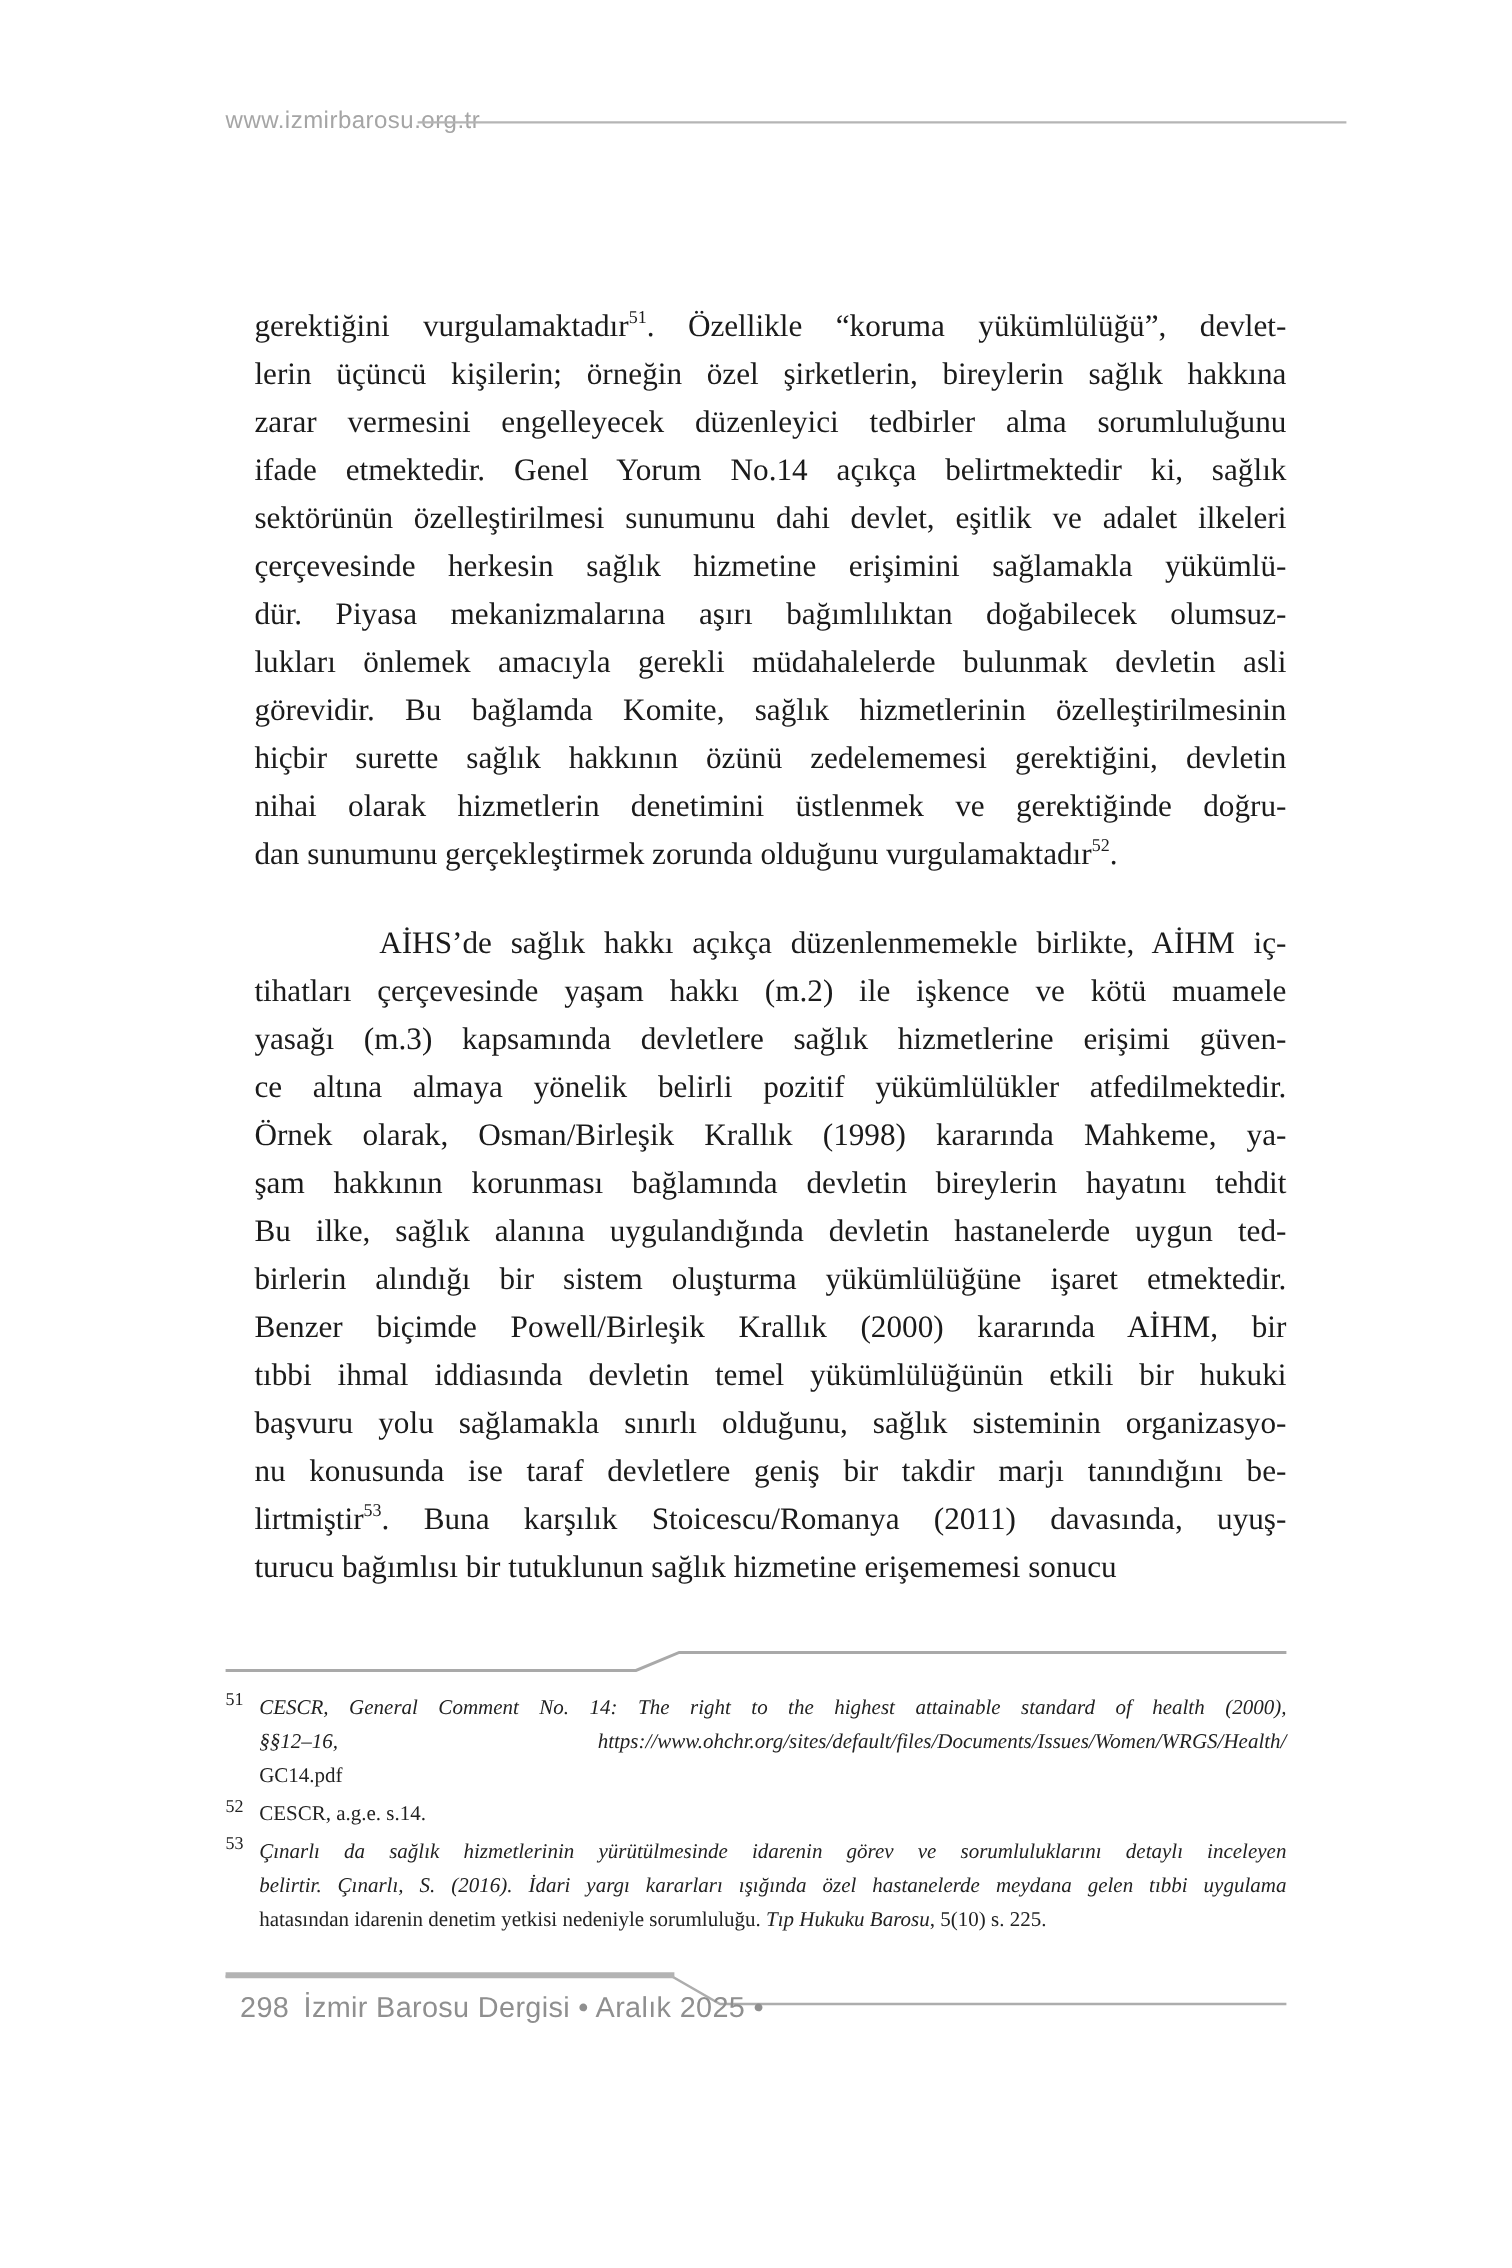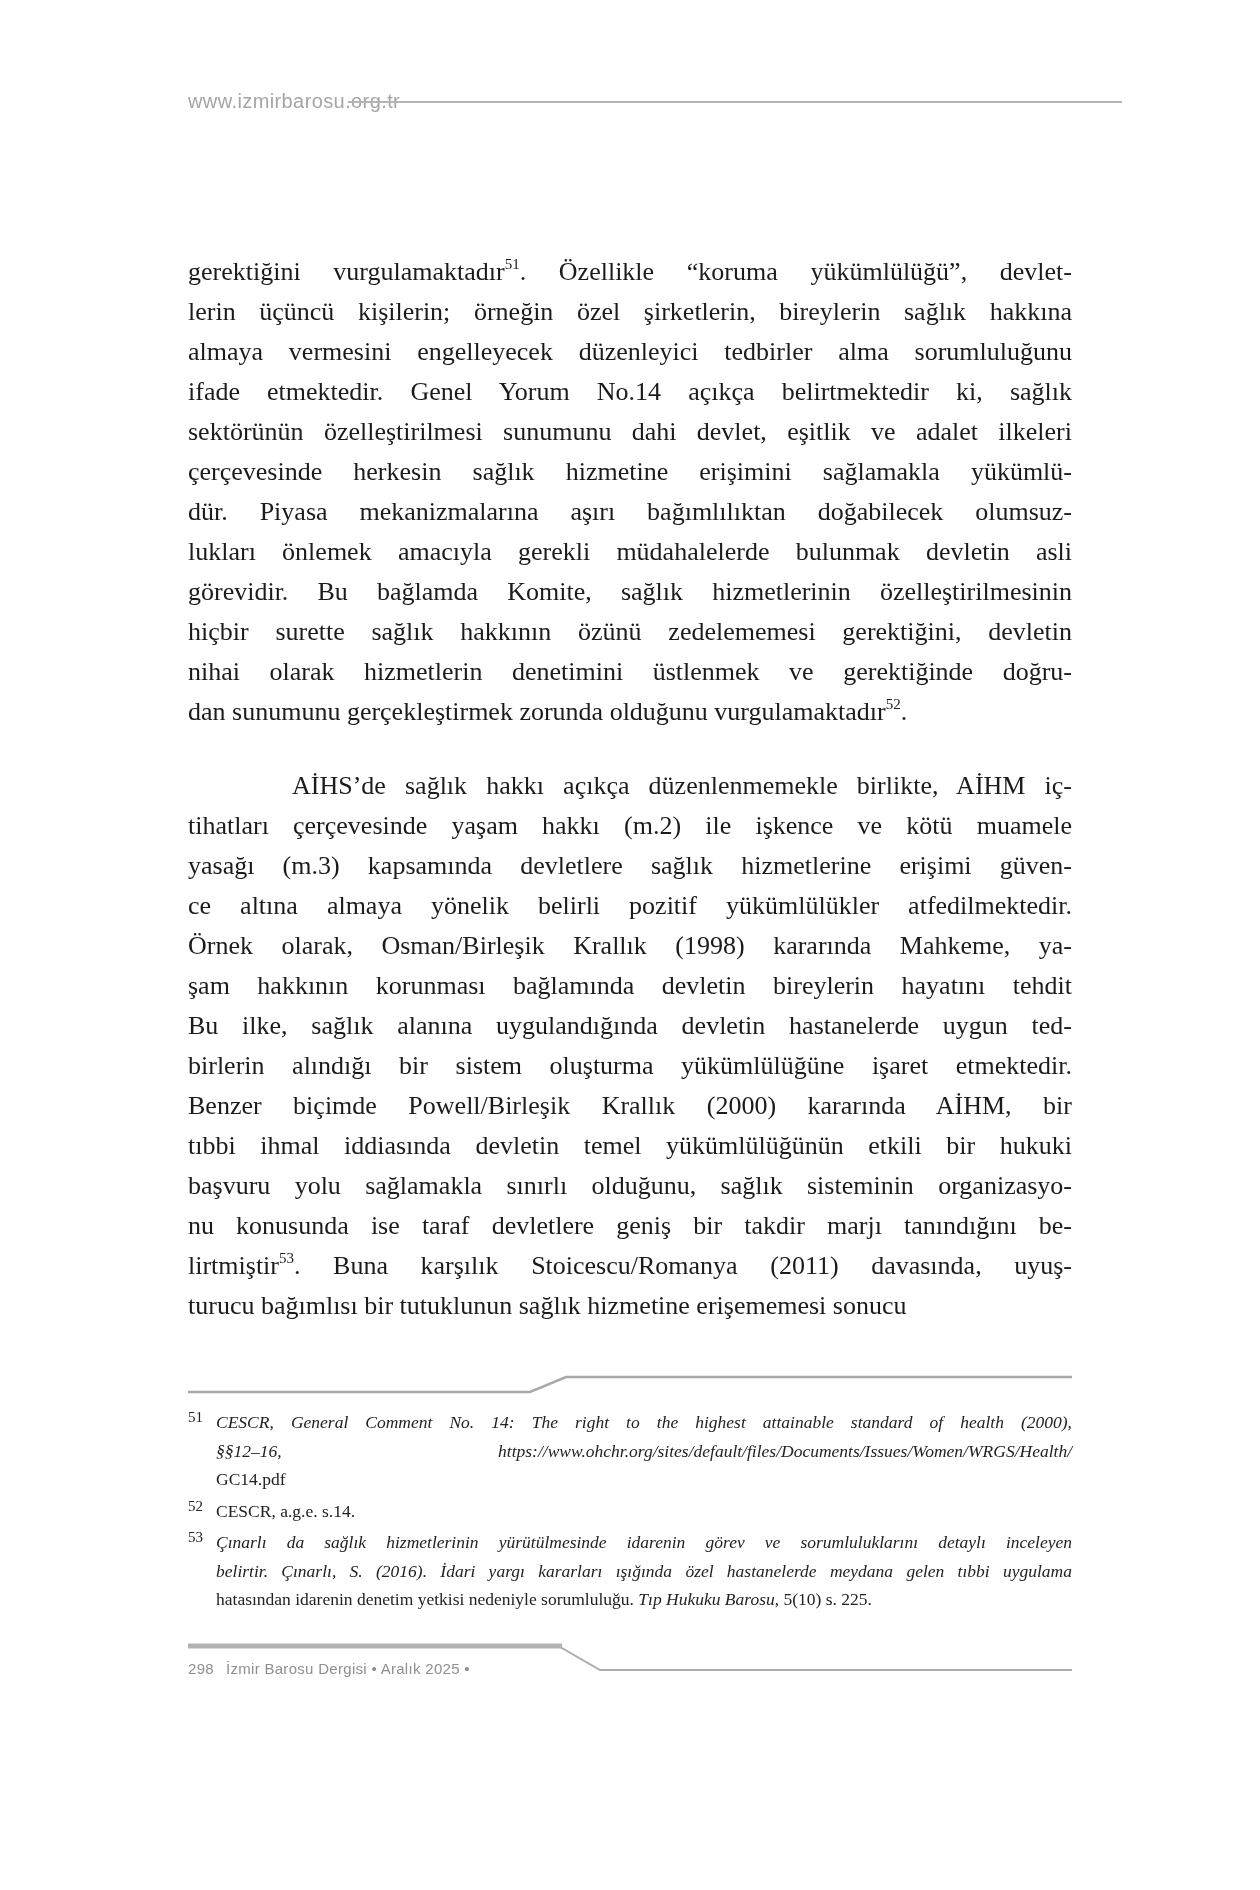--- a/index.html
+++ b/index.html
@@ -17,42 +17,42 @@
     font-size:20px;color:#a5a5a5;letter-spacing:.4px;
   }
   .rules{position:absolute;left:0;top:0;pointer-events:none;}
   
   .bodytext{
     position:absolute;left:188px;top:252px;width:884px;
     font-size:26px;line-height:40px;color:#1b1b1b;
   }
   .para{margin:0 0 34px 0;}
   .para:last-child{margin-bottom:0;}
-  .bline{height:40px;white-space:nowrap;}
+  .bline{height:40px;white-space:nowrap;margin-left:24px;}
   .bline.fill{white-space:normal;text-align:justify;text-align-last:justify;}
   .bline.indent{padding-left:104px;}
   sup.bsup{font-size:15px;line-height:0;position:relative;top:-1px;vertical-align:super;}
   
   .footnotes{
     position:absolute;left:188px;top:1408px;width:884px;
     font-size:17.5px;line-height:28.5px;color:#222222;
   }
   .footnote{position:relative;padding-left:28px;margin-bottom:3px;}
   .fn-num{
     position:absolute;left:0;top:-5px;
     font-size:15px;color:#222222;
   }
   .fline{min-height:28.5px;}
   .fline.fill{text-align:justify;text-align-last:justify;font-style:italic;}
   .it{font-style:italic;}
   
   .footer{
-    position:absolute;left:188px;top:1660px;
+    position:absolute;left:200px;top:1660px;
     font-family:"Liberation Sans", sans-serif;
-    font-size:15px;color:#8f8f8f;letter-spacing:.3px;
+    font-size:24px;color:#8f8f8f;letter-spacing:.3px;
   }
   .footer .pnum{margin-right:12px;}
 </style>
 </head>
 <body>
 
 <div class="page">
 
   <span class="header-url">www.izmirbarosu.org.tr</span>
 
@@ -60,21 +60,21 @@
     <line x1="348" y1="102" x2="1122" y2="102" stroke="#b5b5b5" stroke-width="2"></line>
     <polyline points="188,1392 530,1392 566,1377 1072,1377" fill="none" stroke="#a9a9a9" stroke-width="2.5"></polyline>
     <polyline points="188,1647 560,1647 600,1670 1072,1670" fill="none" stroke="#adadad" stroke-width="2"></polyline>
     <line x1="188" y1="1646" x2="562" y2="1646" stroke="#b3b3b3" stroke-width="5"></line>
   </svg>
 
   <div class="bodytext">
       <div class="para">
         <div class="bline fill"><span>gerektiğini vurgulamaktadır</span><sup class="bsup">51</sup><span>. Özellikle “koruma yükümlülüğü”, devlet-</span></div>
         <div class="bline fill"><span>lerin üçüncü kişilerin; örneğin özel şirketlerin, bireylerin sağlık hakkına</span></div>
-        <div class="bline fill"><span>almaya vermesini engelleyecek düzenleyici tedbirler alma sorumluluğunu</span></div>
+        <div class="bline fill"><span>zarar vermesini engelleyecek düzenleyici tedbirler alma sorumluluğunu</span></div>
         <div class="bline fill"><span>ifade etmektedir. Genel Yorum No.14 açıkça belirtmektedir ki, sağlık</span></div>
         <div class="bline fill"><span>sektörünün özelleştirilmesi sunumunu dahi devlet, eşitlik ve adalet ilkeleri</span></div>
         <div class="bline fill"><span>çerçevesinde herkesin sağlık hizmetine erişimini sağlamakla yükümlü-</span></div>
         <div class="bline fill"><span>dür. Piyasa mekanizmalarına aşırı bağımlılıktan doğabilecek olumsuz-</span></div>
         <div class="bline fill"><span>lukları önlemek amacıyla gerekli müdahalelerde bulunmak devletin asli</span></div>
         <div class="bline fill"><span>görevidir. Bu bağlamda Komite, sağlık hizmetlerinin özelleştirilmesinin</span></div>
         <div class="bline fill"><span>hiçbir surette sağlık hakkının özünü zedelememesi gerektiğini, devletin</span></div>
         <div class="bline fill"><span>nihai olarak hizmetlerin denetimini üstlenmek ve gerektiğinde doğru-</span></div>
         <div class="bline"><span>dan sunumunu gerçekleştirmek zorunda olduğunu vurgulamaktadır</span><sup class="bsup">52</sup><span>.</span></div>
       </div>

